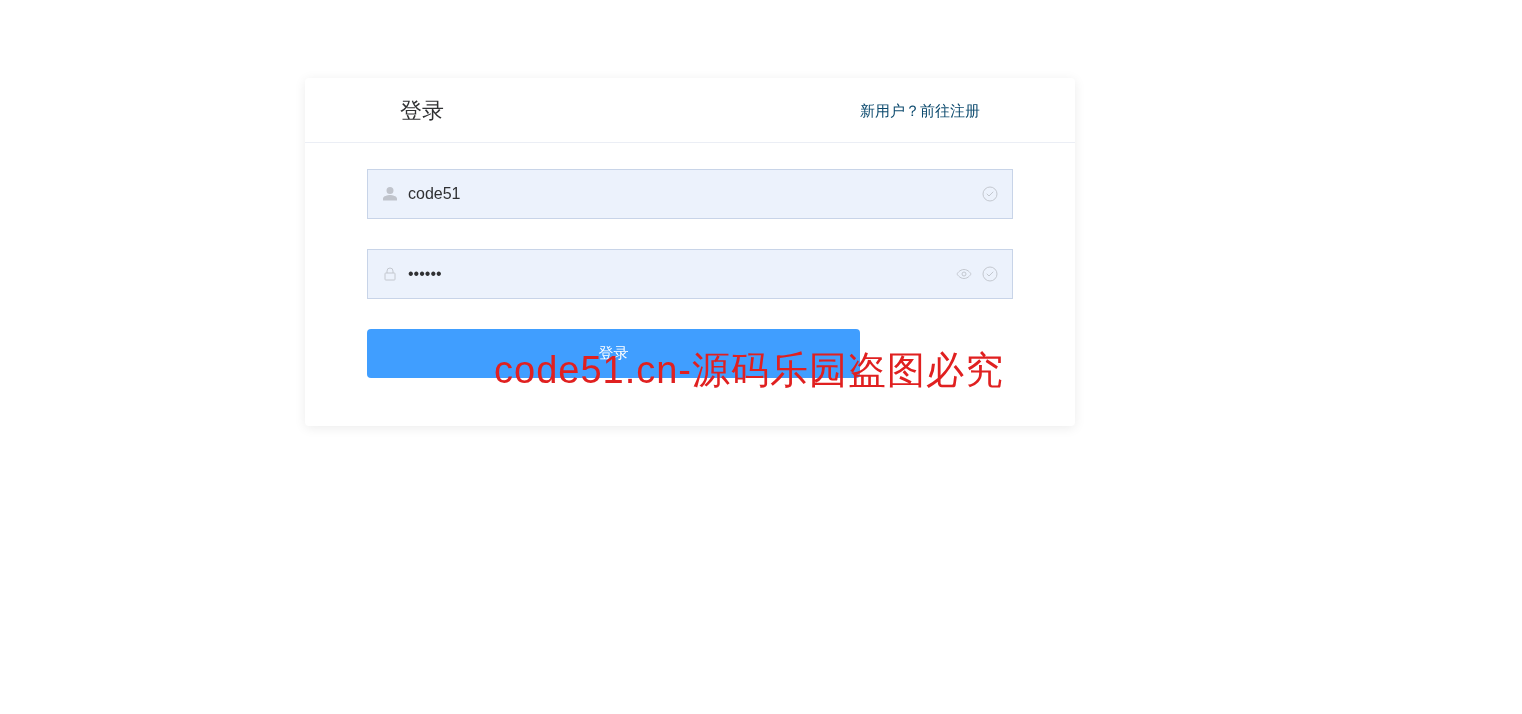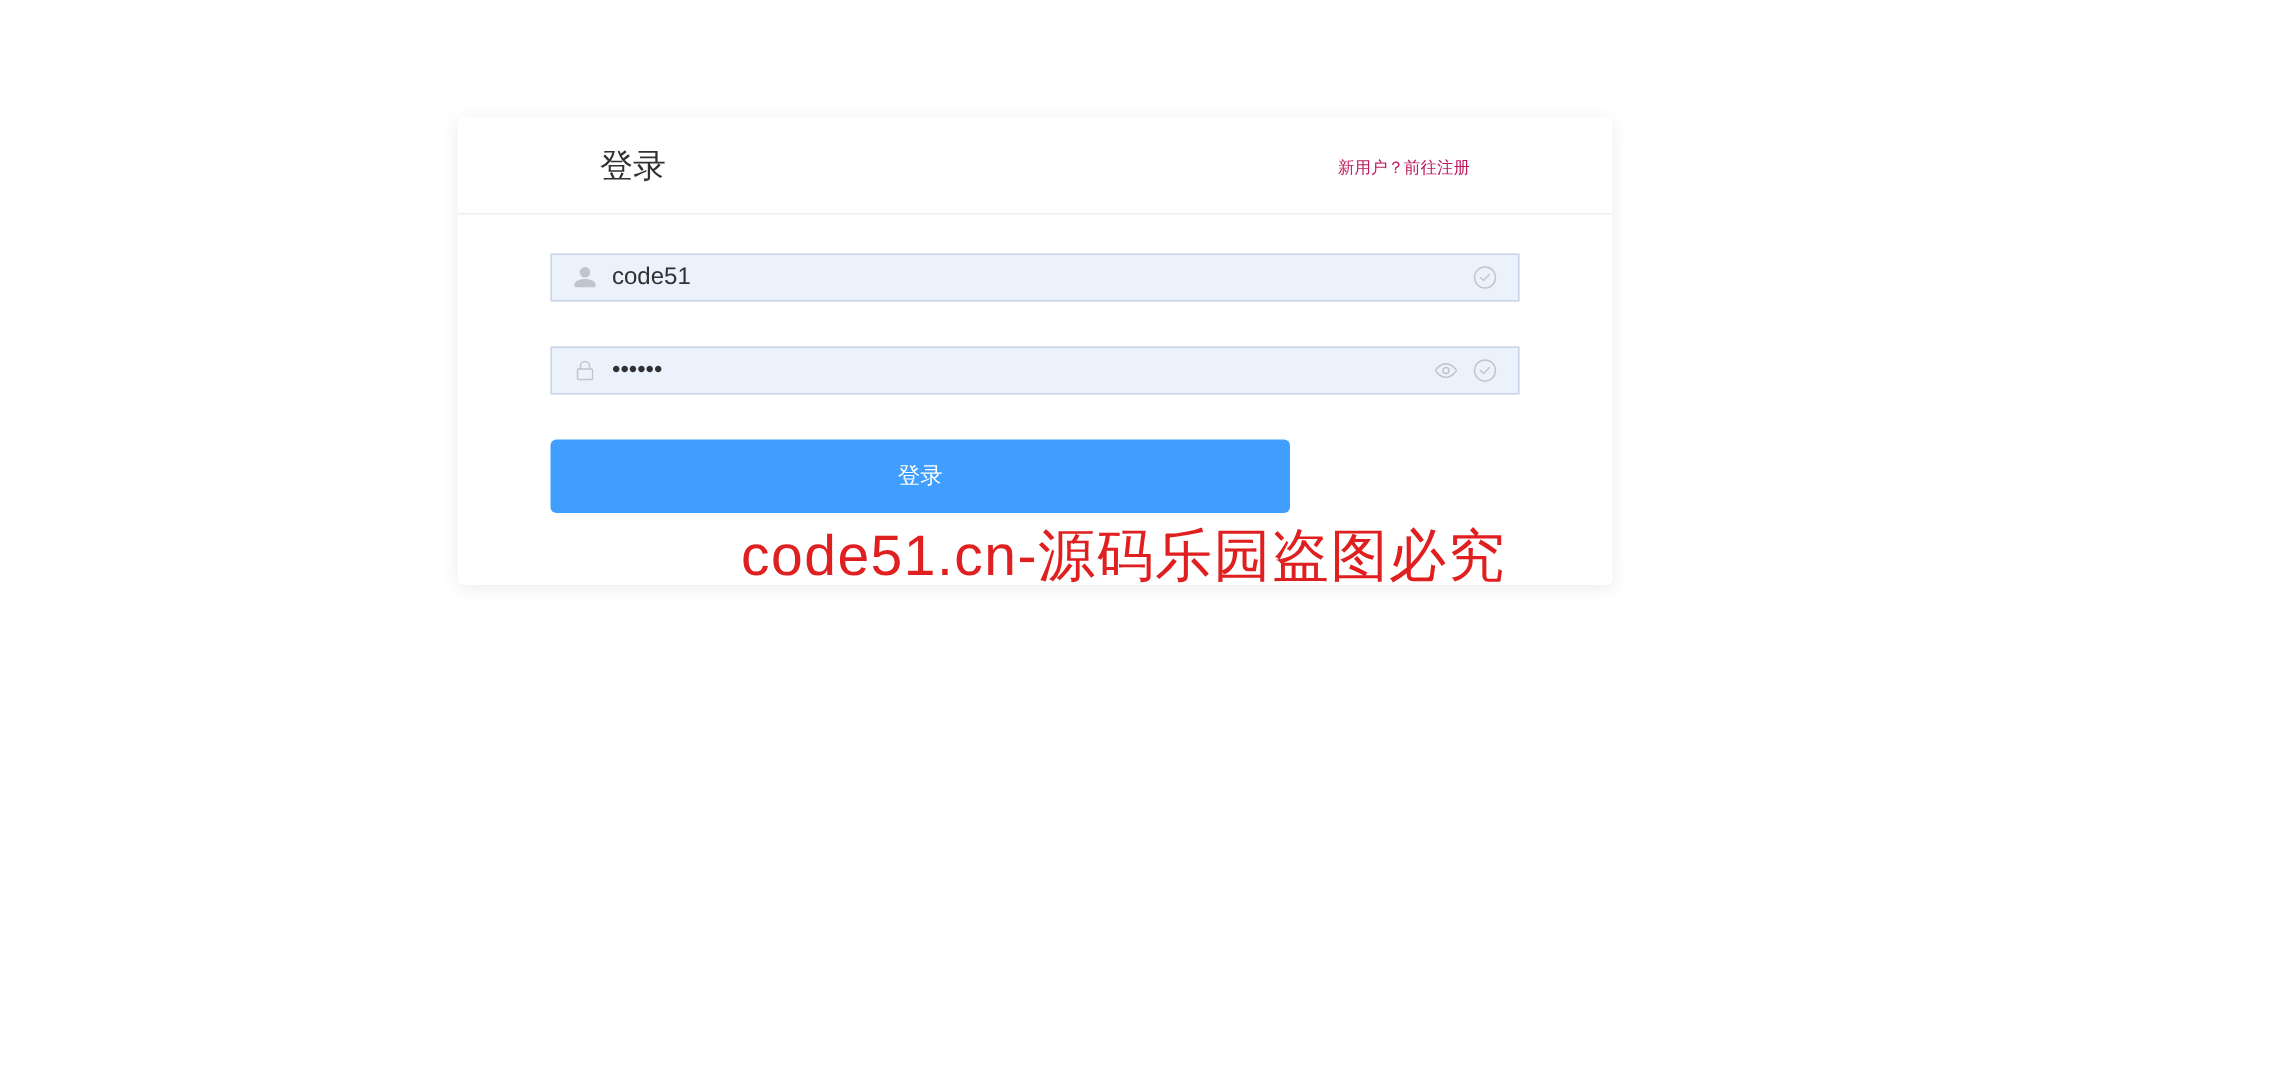--- a/index.html
+++ b/index.html
@@ -29,39 +29,39 @@
       align-items: center;
       padding: 18px 95px 16px 95px;
       border-bottom: 1px solid #ebeef5;
     }
     .card-title {
       font-size: 22px;
       color: #303133;
       font-weight: 400;
     }
     .register-link {
-      font-size: 11px;
-      color: #be185d;
+      font-size: 15px;
+      color: #0c4a6e;
       cursor: pointer;
       text-decoration: none;
     }
     .card-body {
       padding: 26px 62px 48px 62px;
     }
     .form-item {
       margin-bottom: 30px;
       position: relative;
     }
     .input-wrapper {
       display: flex;
       align-items: center;
       background: #ecf2fc;
       border: 1px solid #dcdfe6;
       border-radius: 0;
-      height: 32px;
+      height: 50px;
       padding: 0 14px;
     }
     .input-wrapper.valid {
       border-color: #c8d4e8;
     }
     .input-icon {
       width: 16px;
       height: 16px;
       margin-right: 10px;
       color: #c0c4cc;

